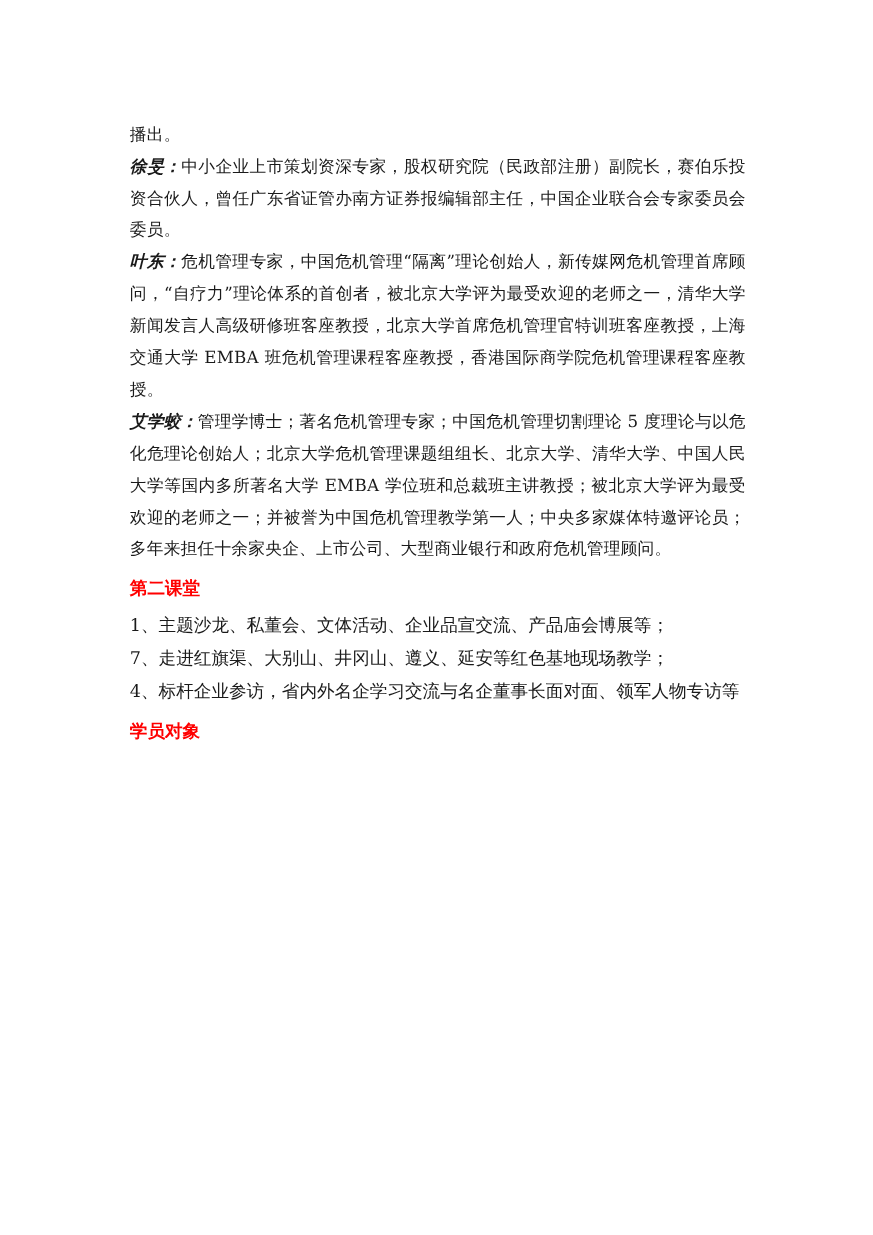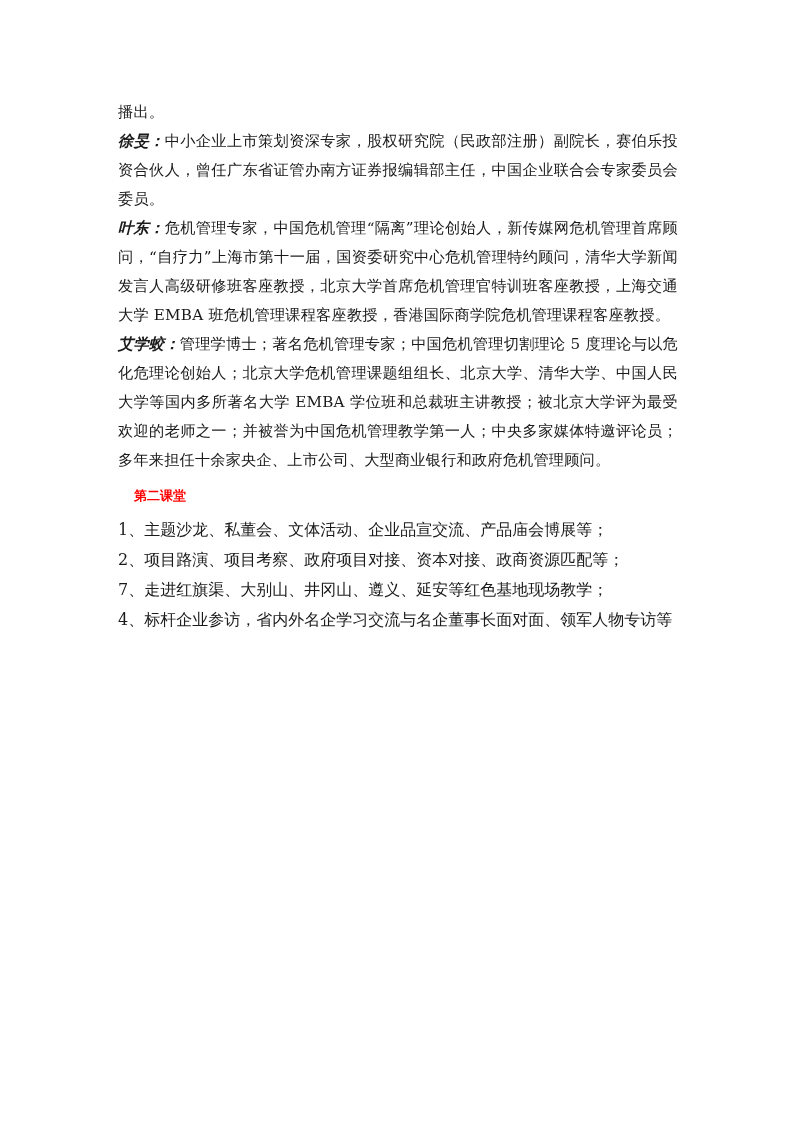--- a/index.html
+++ b/index.html
@@ -2,55 +2,55 @@
 <html><head>
   <meta charset="utf-8">
   <style>
     html, body { margin: 0; padding: 0; background: #ffffff; }
     body {
       width: 794px; height: 1123px; position: relative; overflow: hidden;
       font-family: "DejaVu Serif", "Liberation Serif", serif;
       color: #1a1a1a;
     }
     .page {
-      position: absolute; left: 118px; top: 98px; width: 560px;
+      position: absolute; left: 118px; top: 108px; width: 560px;
     }
     .para {
       font-size: 15.2px; line-height: 29px; margin: 0 0 0 0;
       text-align: justify; text-justify: inter-character; letter-spacing: 0.2px;
     }
     .para + .para { margin-top: 0; }
     .name { font-weight: bold; font-family: "DejaVu Sans", "Liberation Sans", sans-serif; font-style: italic; }
     .heading {
-      color: #ff0000; font-weight: bold; font-size: 13px; line-height: 30px;
+      color: #ff0000; font-weight: bold; font-size: 16px; line-height: 30px;
       font-family: "DejaVu Sans", "Liberation Sans", sans-serif;
-      margin: 6px 0 4px 16px;
+      margin: 6px 0 4px 0;
     }
     .list-item { font-size: 16px; line-height: 30px; margin: 0; white-space: nowrap; }
   </style>
 </head>
 <body>
 
 <div class="page">
   <p class="para">播出。</p>
 
   <p class="para">
     <span class="name">徐旻：</span><span>中小企业上市策划资深专家，股权研究院（民政部注册）副院长，赛伯乐投资合伙人，曾任广东省证管办南方证券报编辑部主任，中国企业联合会专家委员会委员。</span>
   </p>
 
 
 
   <p class="para">
-    <span class="name">叶东：</span><span>危机管理专家，中国危机管理“隔离”理论创始人，新传媒网危机管理首席顾问，“自疗力”上海市第十一届，国资委研究中心危机管理特约顾问，清华大学新闻发言人高级研修班客座教授，北京大学首席危机管理官特训班客座教授，上海交通大学 EMBA 班危机管理课程客座教授，香港国际商学院危机管理课程客座教授。</span>
+    <span class="name">叶东：</span><span>危机管理专家，中国危机管理“隔离”理论创始人，新传媒网危机管理首席顾问，“自疗力”理论体系的首创者，被北京大学评为最受欢迎的老师之一，清华大学新闻发言人高级研修班客座教授，北京大学首席危机管理官特训班客座教授，上海交通大学 EMBA 班危机管理课程客座教授，香港国际商学院危机管理课程客座教授。</span>
   </p>
 
   <p class="para">
     <span class="name">艾学蛟：</span><span>管理学博士；著名危机管理专家；中国危机管理切割理论 5 度理论与以危化危理论创始人；北京大学危机管理课题组组长、北京大学、清华大学、中国人民大学等国内多所著名大学 EMBA 学位班和总裁班主讲教授；被北京大学评为最受欢迎的老师之一；并被誉为中国危机管理教学第一人；中央多家媒体特邀评论员；多年来担任十余家央企、上市公司、大型商业银行和政府危机管理顾问。</span>
   </p>
 
   <h2 class="heading">第二课堂</h2>
 
   <p class="list-item">1、主题沙龙、私董会、文体活动、企业品宣交流、产品庙会博展等；</p>
-  <p class="list-item">2、项目路演、项目考察、政府项目对接、资本对接、政商资源匹配等；</p>
   <p class="list-item">7、走进红旗渠、大别山、井冈山、遵义、延安等红色基地现场教学；</p>
   <p class="list-item">4、标杆企业参访，省内外名企学习交流与名企董事长面对面、领军人物专访等</p>
 
+  <h2 class="heading">学员对象</h2>
 </div>
 
 </body></html>

